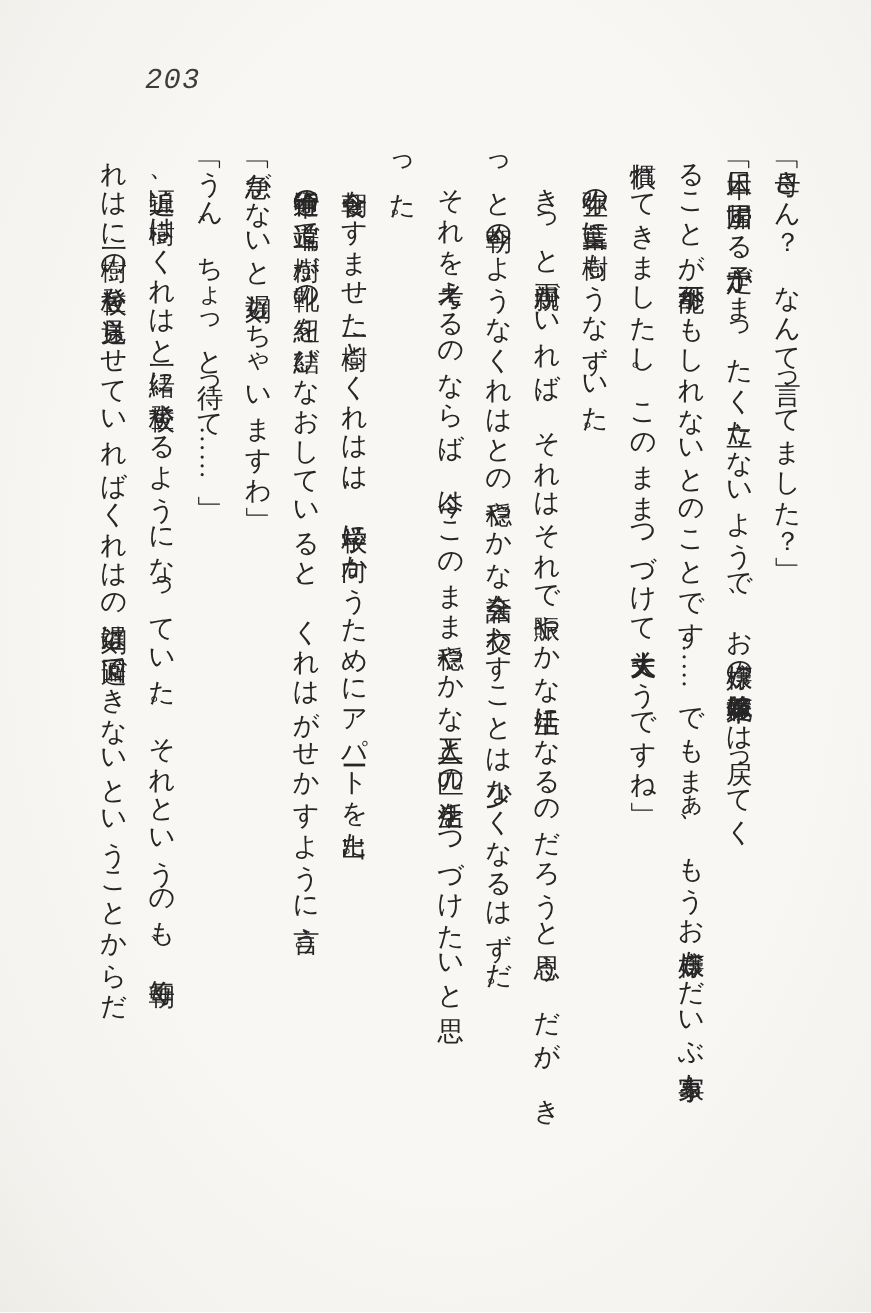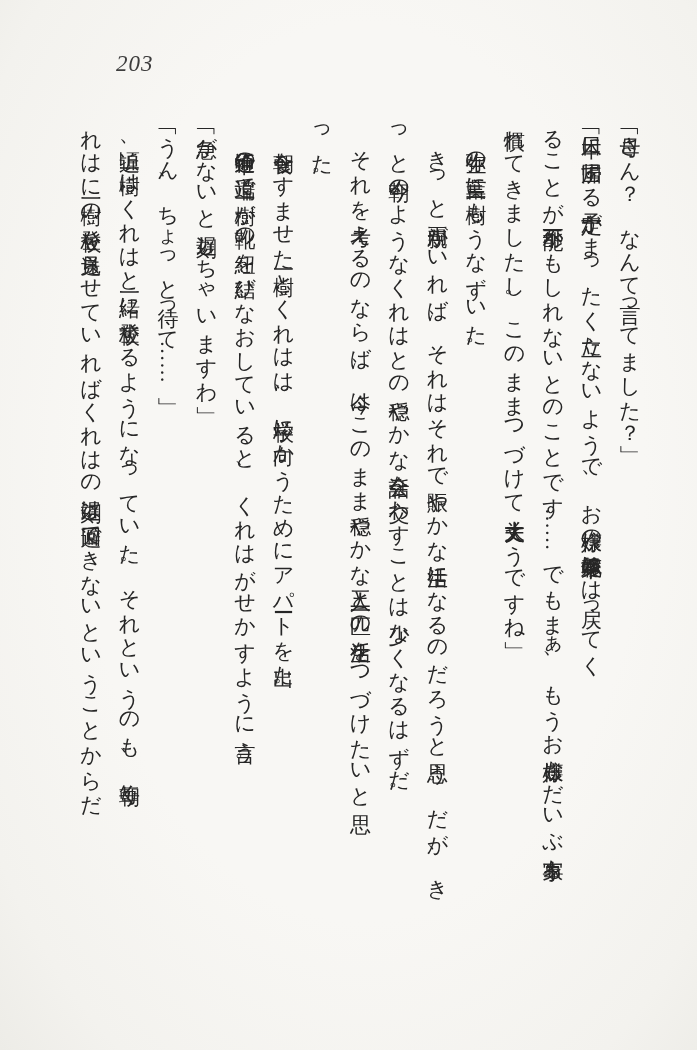--- a/index.html
+++ b/index.html
@@ -18,20 +18,21 @@
     overflow: hidden;
   }
   .page-number {
     position: absolute;
     top: 51px;
     left: 116px;
     font-size: 23px;
     font-style: italic;
     color: #3d3d3d;
     letter-spacing: 1px;
+    font-family: Liberation Mono, monospace;
   }
   .text-block {
     position: absolute;
     top: 115px;
     right: 48px;
     height: 890px;
     writing-mode: vertical-rl;
     text-orientation: mixed;
     color: #262626;
     font-size: 21px;

